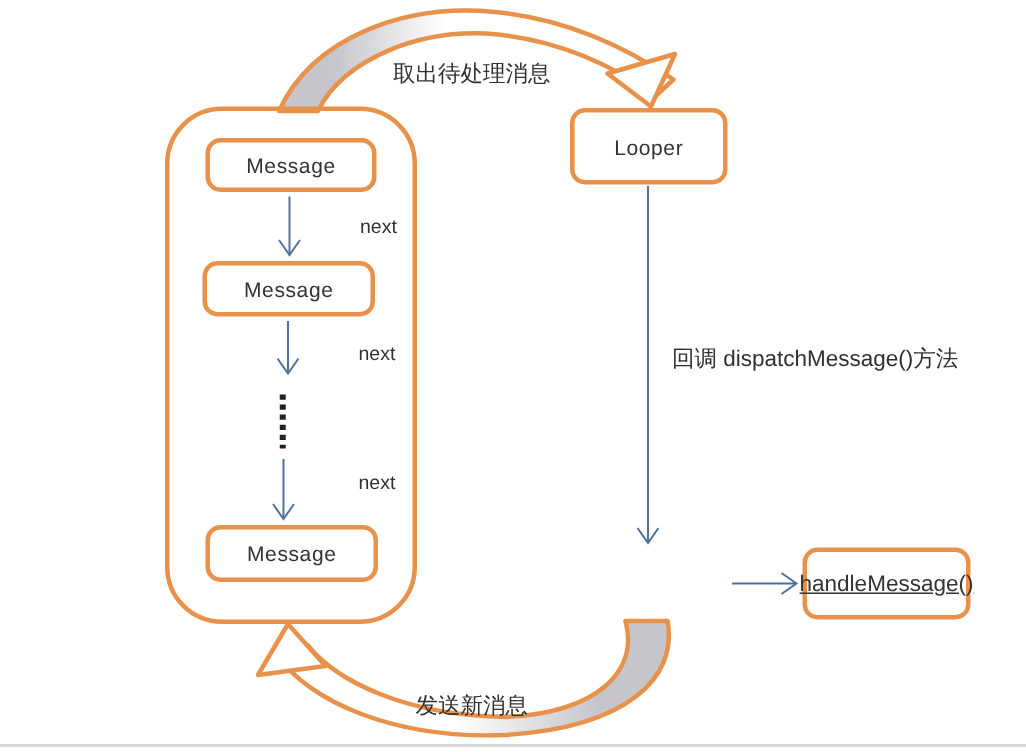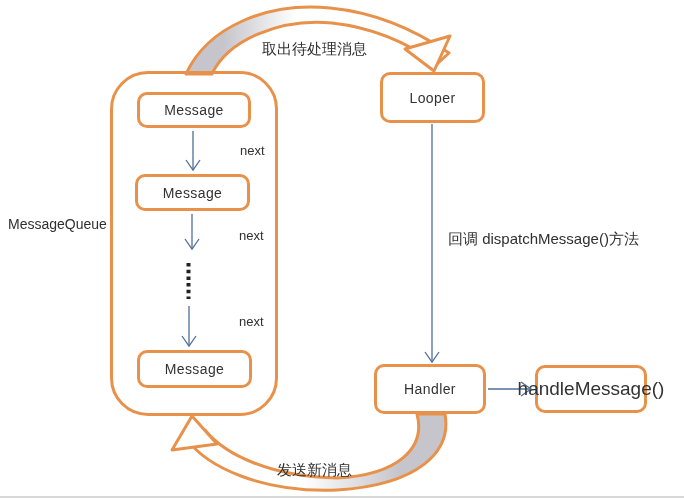--- a/index.html
+++ b/index.html
@@ -90,28 +90,24 @@
   <div class="node" style="left:135px;top:174px;width:115px;height:37px;">
     <span>Message</span>
   </div>
   <div class="node" style="left:137px;top:350px;width:115px;height:38px;">
     <span>Message</span>
   </div>
 
   <div class="node" style="left:380px;top:72px;width:105px;height:51px;">
     <span>Looper</span>
   </div>
-  <div class="node" style="left:374px;top:364px;width:112px;height:50px;">
-    <span>Handler</span>
-  </div>
-  <div class="node" style="left:535px;top:365px;width:112px;height:48px;font-size:19px;letter-spacing:0;">
+  <div class="node" style="left:535px;top:365px;width:112px;height:48px;font-size:15px;letter-spacing:0;text-decoration:underline;">
     <span>handleMessage()</span>
   </div>
 
-  <div class="lbl" style="left:8px;top:216px;font-size:14px;">MessageQueue</div>
 
   <div class="lbl lbl-small" style="left:206px;top:143px;">next</div>
   <div class="lbl lbl-small" style="left:205px;top:228px;">next</div>
   <div class="lbl lbl-small" style="left:205px;top:314px;">next</div>
 
   <div class="lbl lbl-cn" style="left:262px;top:40px;">取出待处理消息</div>
   <div class="lbl lbl-cn" style="left:448px;top:230px;">回调 dispatchMessage()方法</div>
   <div class="lbl lbl-cn" style="left:277px;top:461px;">发送新消息</div>
 
   <div class="divider"></div>

